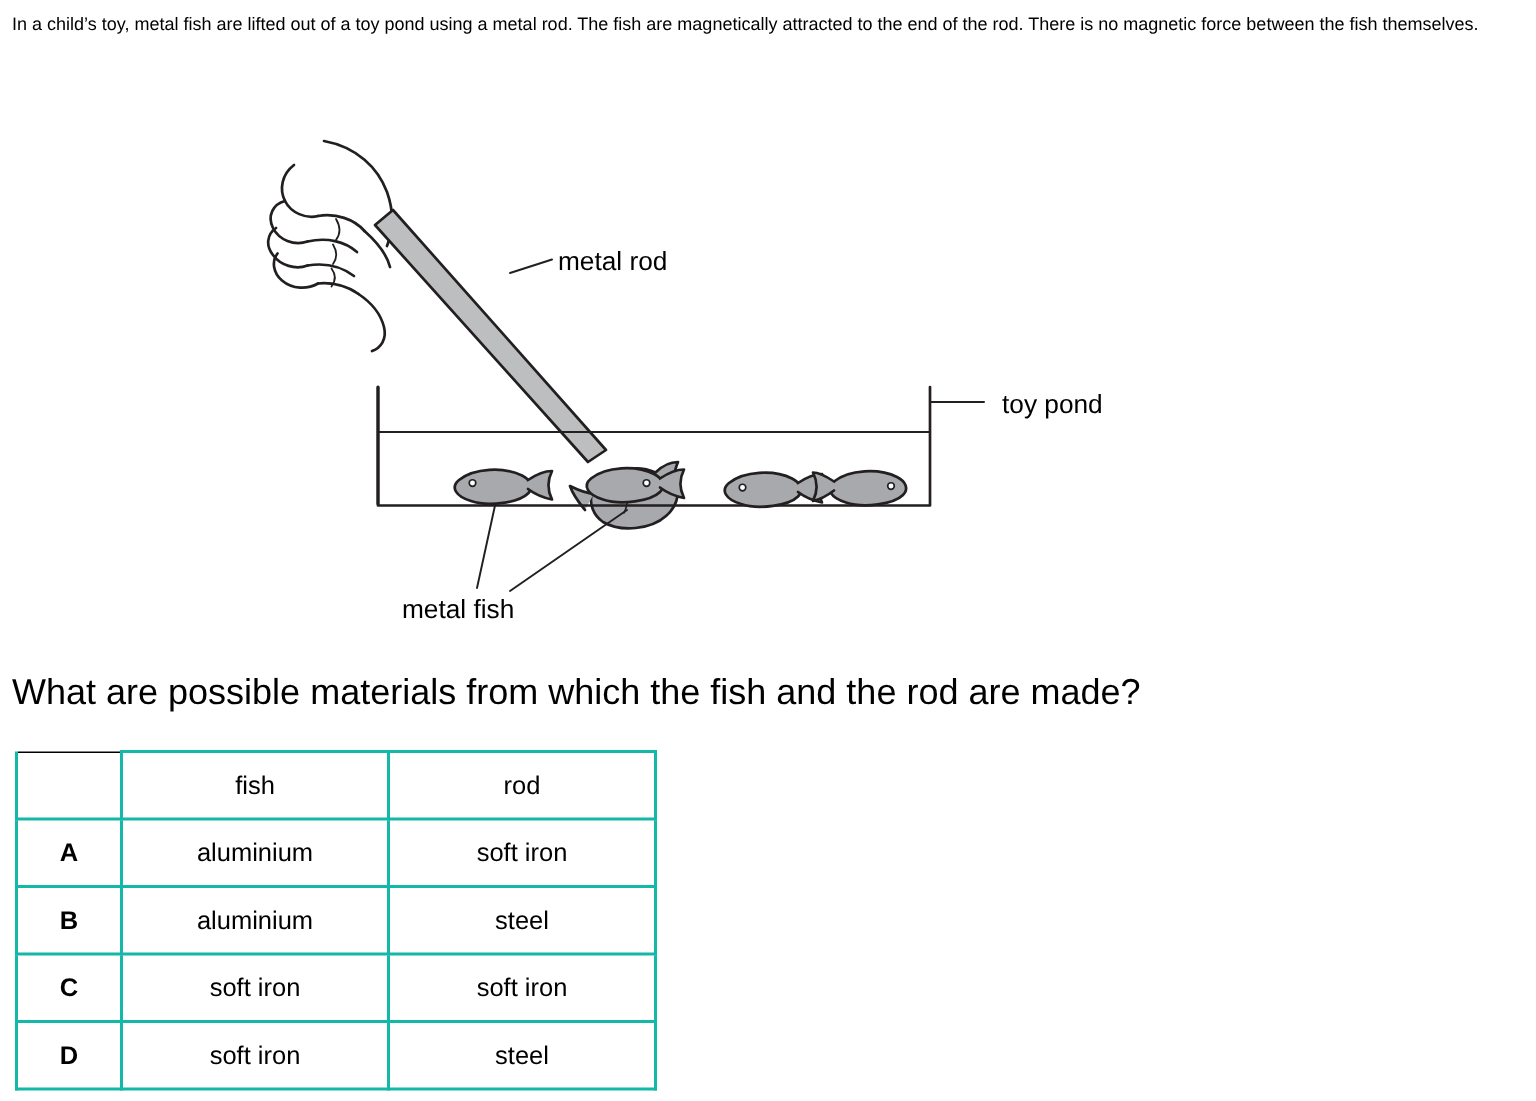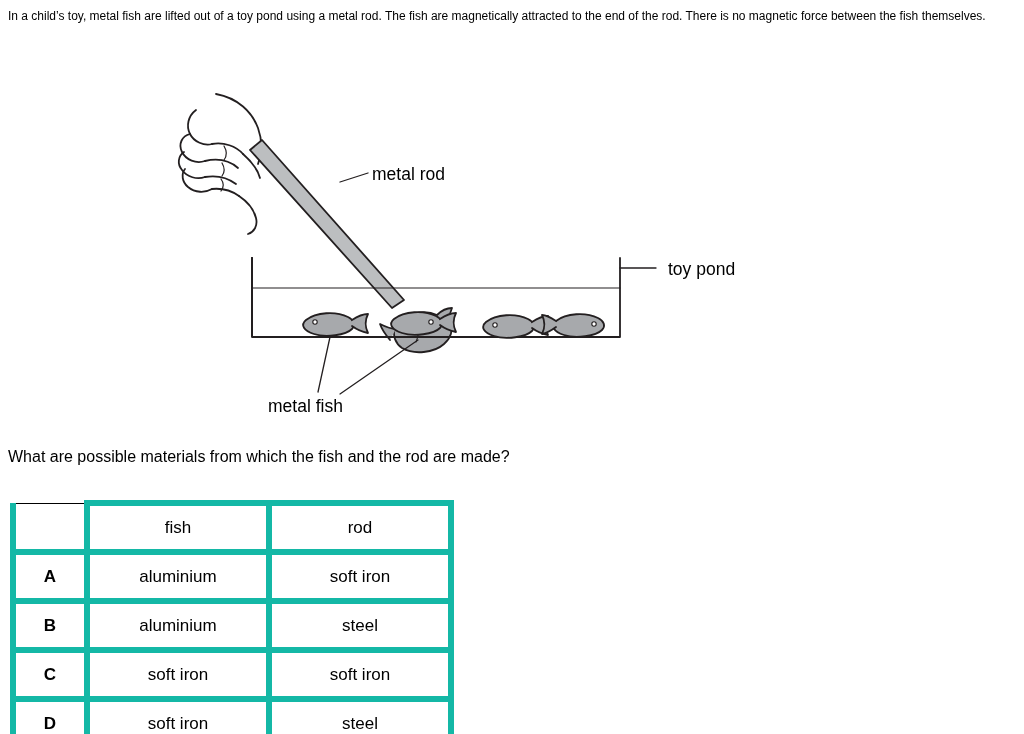--- a/index.html
+++ b/index.html
@@ -30,31 +30,31 @@
     width: 820px;
     height: 360px;
   }
   .figure svg {
     display: block;
   }
   .question {
     position: absolute;
     left: 8px;
     top: 448px;
-    font-size: 16px;
+    font-size: 24px;
   }
   table.answers {
     position: absolute;
     left: 10px;
     top: 500px;
     border-collapse: collapse;
     font-size: 17px;
   }
   table.answers td, table.answers th {
-    border: 6px solid #14b8a6;
+    border: 2px solid #14b8a6;
     font-weight: normal;
     text-align: center;
     height: 43px;
     padding: 0 6px;
   }
   table.answers .lbl-col {
     width: 56px;
     font-weight: bold;
   }
   table.answers .col-fish { width: 164px; }

